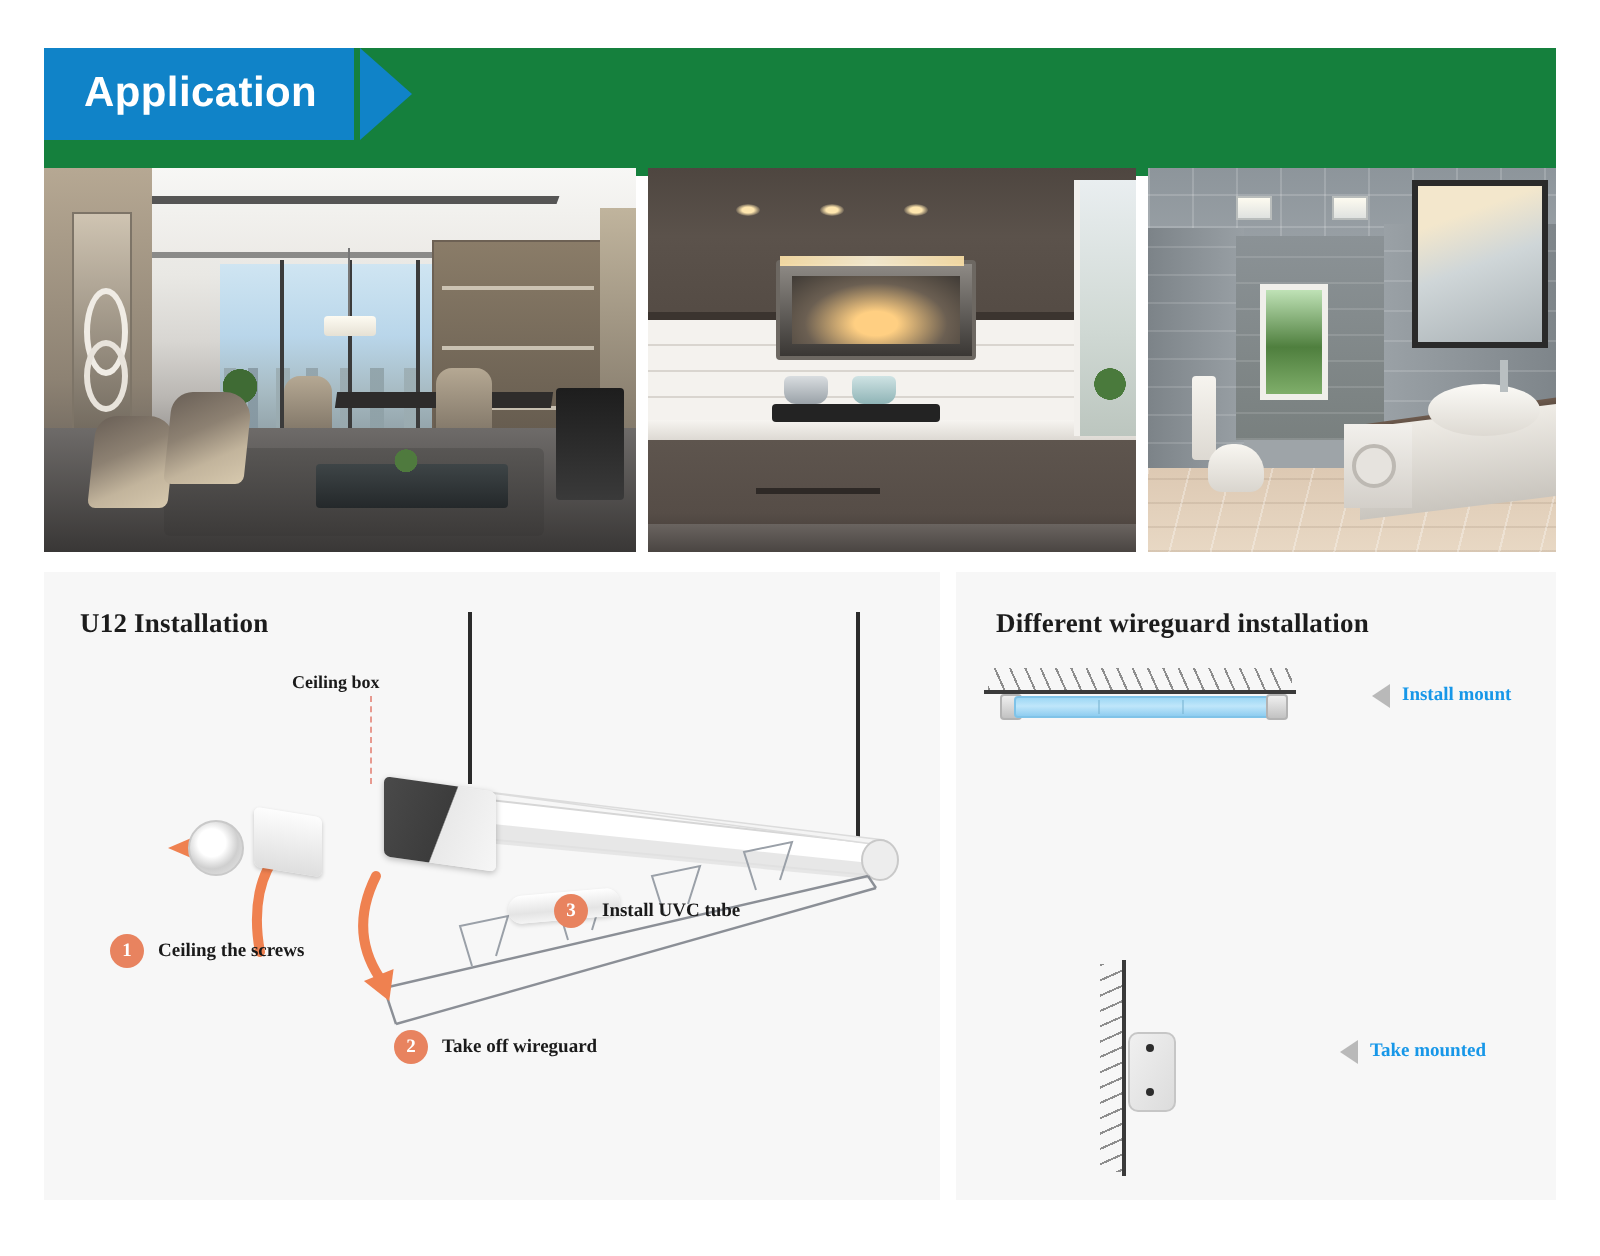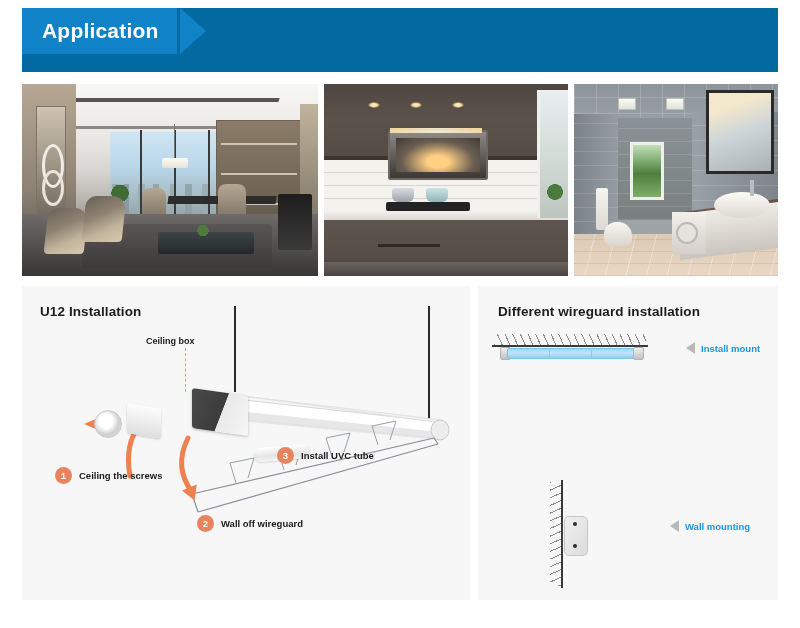--- a/index.html
+++ b/index.html
@@ -12,24 +12,24 @@
     height: 628px;
     font-family: "Liberation Sans", sans-serif;
     overflow: hidden;
     position: relative;
   }
 
   
   .header-bar {
     position: absolute;
     left: 22px;
-    top: 8px;
+    top: 24px;
     width: 756px;
     height: 64px;
-    background: #0369a1;
+    background: #15803d;
   }
   .header-tag {
     position: absolute;
     left: 0;
     top: 0;
     height: 46px;
     background: #1083c8;
     padding: 0 18px 0 20px;
     display: flex;
     align-items: center;
@@ -334,20 +334,21 @@
     top: 286px;
     width: 756px;
     height: 314px;
     display: flex;
   }
   .panel {
     position: relative;
     background: #f7f7f7;
     height: 100%;
     overflow: hidden;
+    font-family: Liberation Serif, serif;
   }
   .panel-left  { width: 448px; }
   .panel-divider { width: 8px; background: #ffffff; }
   .panel-right { width: 300px; }
   .panel-title {
     position: absolute;
     top: 18px;
     font-size: 13.5px;
     font-weight: bold;
     color: #1c1c1c;
@@ -604,21 +605,21 @@
       <div class="junction-box"></div>
 
       <div class="uvc-tube" style="top:160px;left:232px"></div>
 
       <div class="step" style="left:33px; top:181px;">
         <div class="step-badge">1</div>
         <div class="step-text">Ceiling the screws</div>
       </div>
       <div class="step" style="left:175px; top:229px;">
         <div class="step-badge">2</div>
-        <div class="step-text">Wall off wireguard</div>
+        <div class="step-text">Take off wireguard</div>
       </div>
       <div class="step" style="left:255px; top:161px;">
         <div class="step-badge">3</div>
         <div class="step-text">Install UVC tube</div>
       </div>
     </div>
   </div>
 
   <div class="panel-divider"></div>
 
@@ -642,18 +643,18 @@
 
       <div class="mount-row" style="left:0; top:190px; width:300px; height:110px;">
         <div class="hatch-v" style="left:72px; top:6px; height:104px;"></div>
         <div class="wall-line" style="left:83px; top:4px; height:108px;"></div>
         <div class="wall-bracket" style="left:86px; top:40px;">
           <div class="bracket-screw" style="left:8px; top:5px;"></div>
           <div class="bracket-screw" style="left:8px; top:27px;"></div>
         </div>
         <div class="mount-label" style="left:192px; top:44px;">
           <div class="label-tri"></div>
-          <div class="label-text">Wall mounting</div>
+          <div class="label-text">Take mounted</div>
         </div>
       </div>
     </div>
   </div>
 </div>
 
 </body></html>

